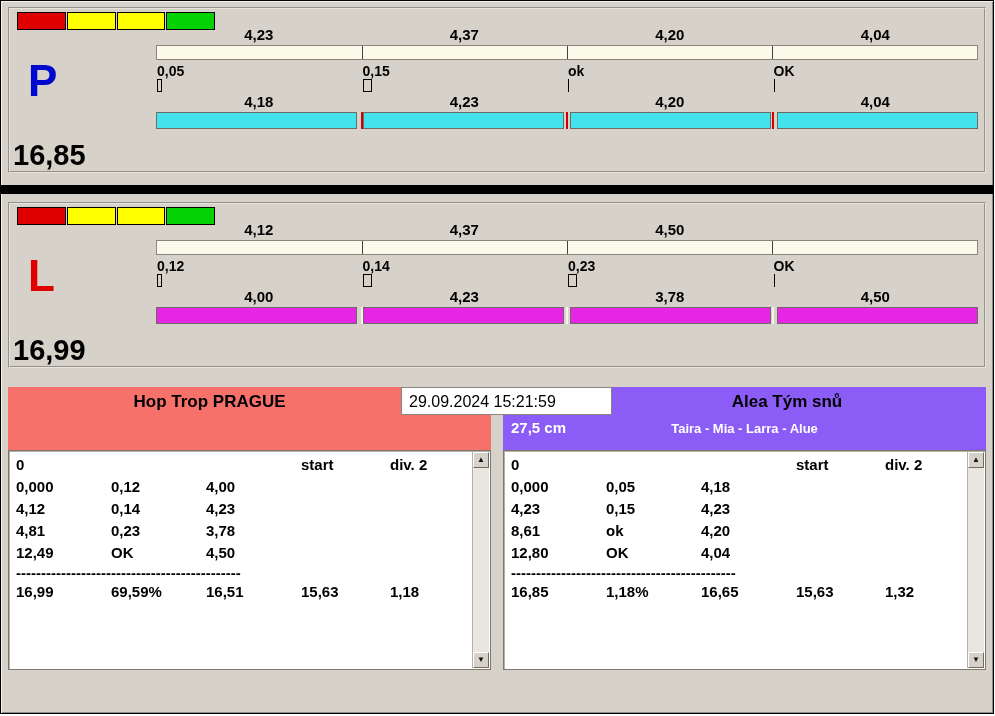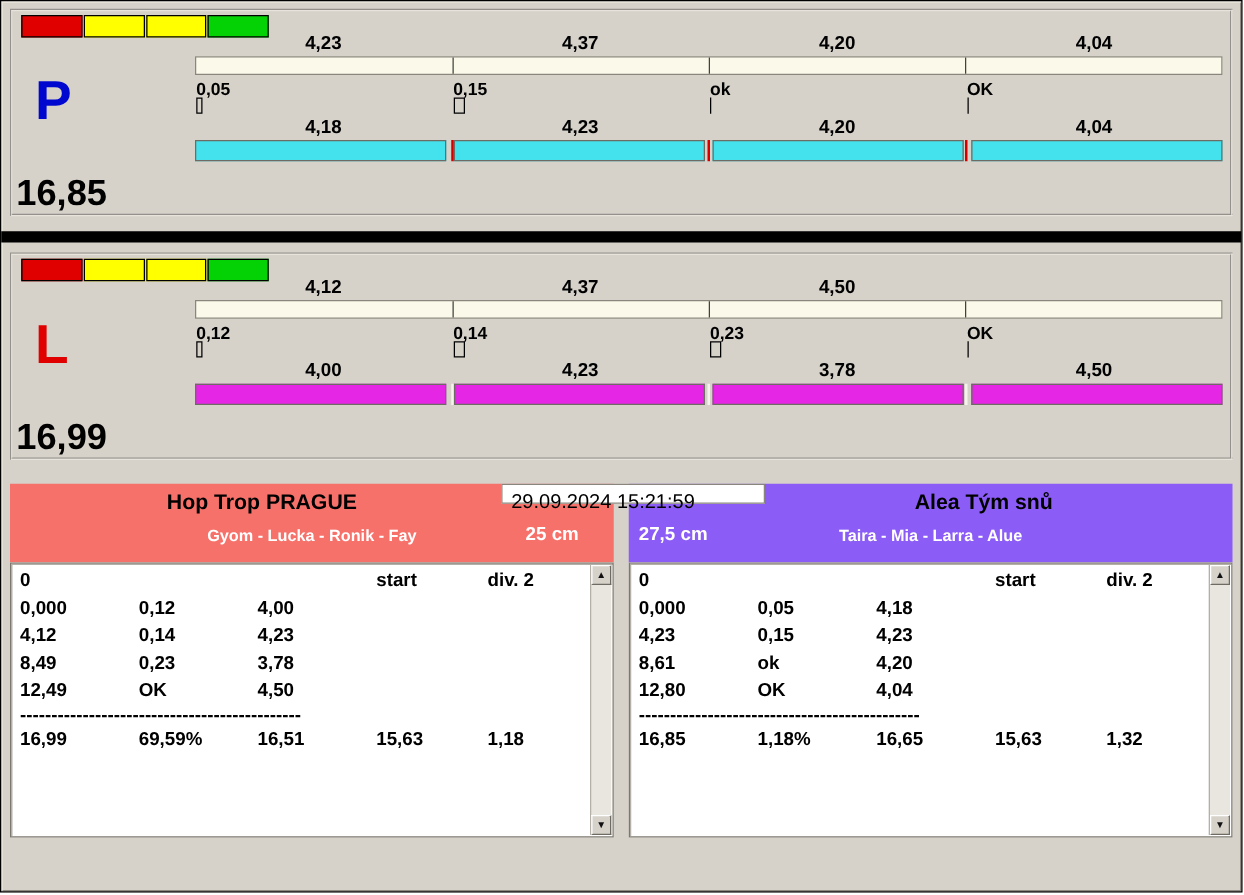--- a/index.html
+++ b/index.html
@@ -39,21 +39,21 @@
   .team { flex:1; min-width:0; }
   .team-header { height:63px; padding-top:5px; }
   .team-name { text-align:center; font-size:17px; font-weight:bold; color:#000; }
   .team-left  .team-name { margin-right:80px; }
   .team-right .team-name { margin-left:85px; }
   .team-sub { position:relative; margin-top:9px; text-align:center; font-size:13px; font-weight:bold; color:#fff; }
   .team-right .team-sub .members { display:inline-block; }
   .depth { position:absolute; top:-2px; font-size:15px; font-weight:bold; color:#fff; }
   .team-left  .depth { right:28px; }
   .team-right .depth { left:8px; }
-  .datetime { position:absolute; left:393px; top:0; width:211px; height:16px; background:#fff;
+  .datetime { position:absolute; left:393px; top:0; width:211px; height:28px; background:#fff;
               border:1px solid #8a867e; font-size:16px; color:#000; padding:5px 7px; z-index:3; white-space:nowrap; }
 
   .team-table { position:relative; height:220px; background:#fff; border:1px solid #7c786f;
                 box-shadow: inset 1px 1px 0 #b4b0a8; padding:5px 26px 5px 7px;
                 font-size:15px; font-weight:bold; color:#000; overflow:hidden; }
   .t-row { display:grid; grid-template-columns:95px 95px 95px 89px 1fr; height:22px; align-items:start; }
   .t-sep { height:17px; line-height:14px; overflow:hidden; white-space:nowrap; }
   .vscroll { position:absolute; top:1px; right:1px; bottom:1px; width:17px; background:#e9e6e0; border-left:1px solid #b4b0a8; }
   .sb-btn { position:absolute; left:0; width:16px; height:16px; background:#d6d2ca; border:1px solid;
             border-color:#fff #6f6b63 #6f6b63 #fff; font-size:8px; line-height:13px; text-align:center; color:#111; cursor:default; }
@@ -168,24 +168,20 @@
     </div>
   </section>
 
   <div class="bottom">
     <div class="datetime">29.09.2024 15:21:59</div>
     <div class="teams">
 
       <div class="team team-left">
         <div class="team-header" style="background-color: rgb(247, 113, 107);">
           <div class="team-name">Hop Trop PRAGUE</div>
-          <div class="team-sub">
-            <span class="members">Gyom - Lucka - Ronik - Fay</span>
-            <span class="depth">25 cm</span>
-          </div>
         </div>
         <div class="team-table">
           <div class="t-row">
             <span>0</span>
             <span></span>
             <span></span>
             <span>start</span>
             <span>div. 2</span>
           </div>
           <div class="t-row">
@@ -196,21 +192,21 @@
               <span></span>
           </div>
           <div class="t-row">
             <span>4,12</span>
             <span>0,14</span>
             <span>4,23</span>
             <span></span>
               <span></span>
           </div>
           <div class="t-row">
-            <span>8,49</span>
+            <span>4,81</span>
             <span>0,23</span>
             <span>3,78</span>
             <span></span>
               <span></span>
           </div>
           <div class="t-row">
             <span>12,49</span>
             <span>OK</span>
             <span>4,50</span>
             <span></span>

